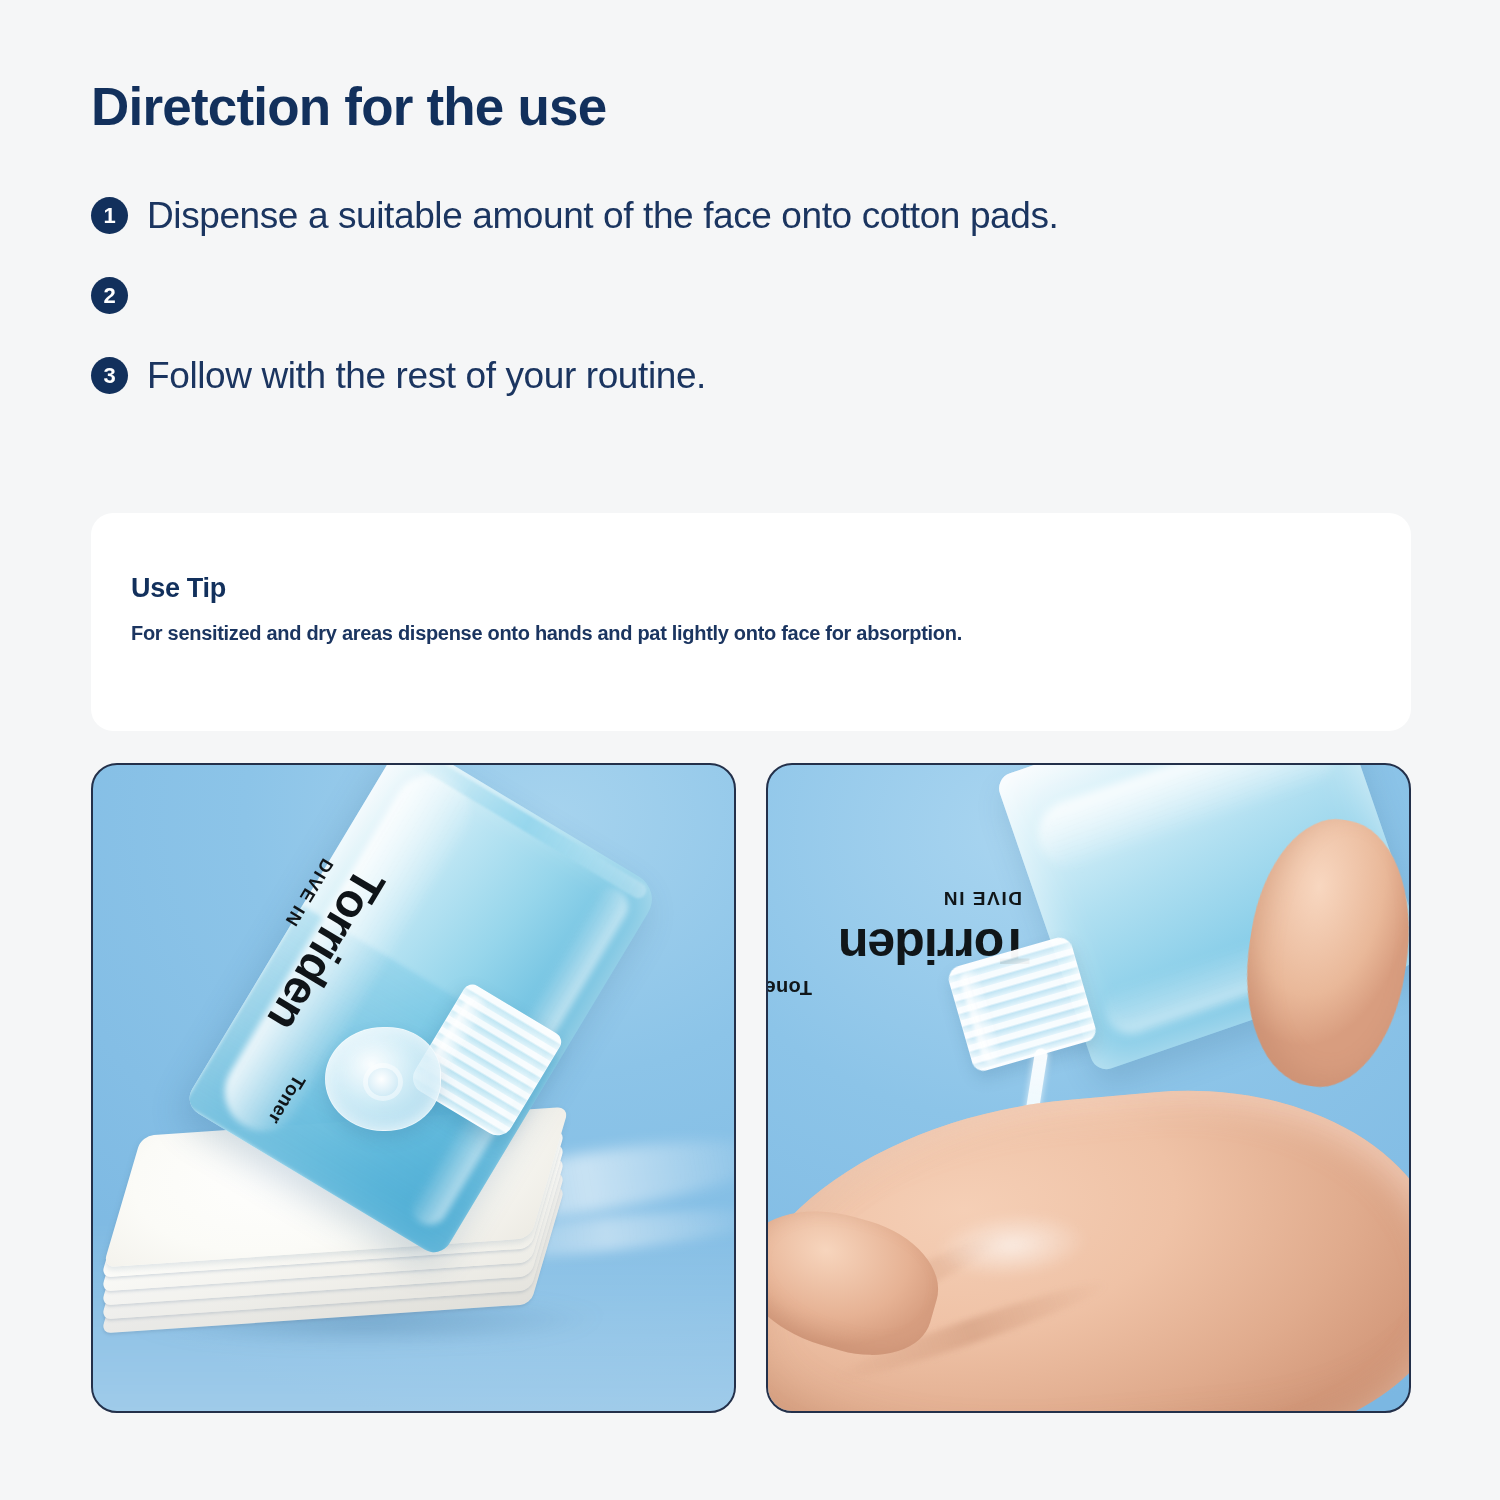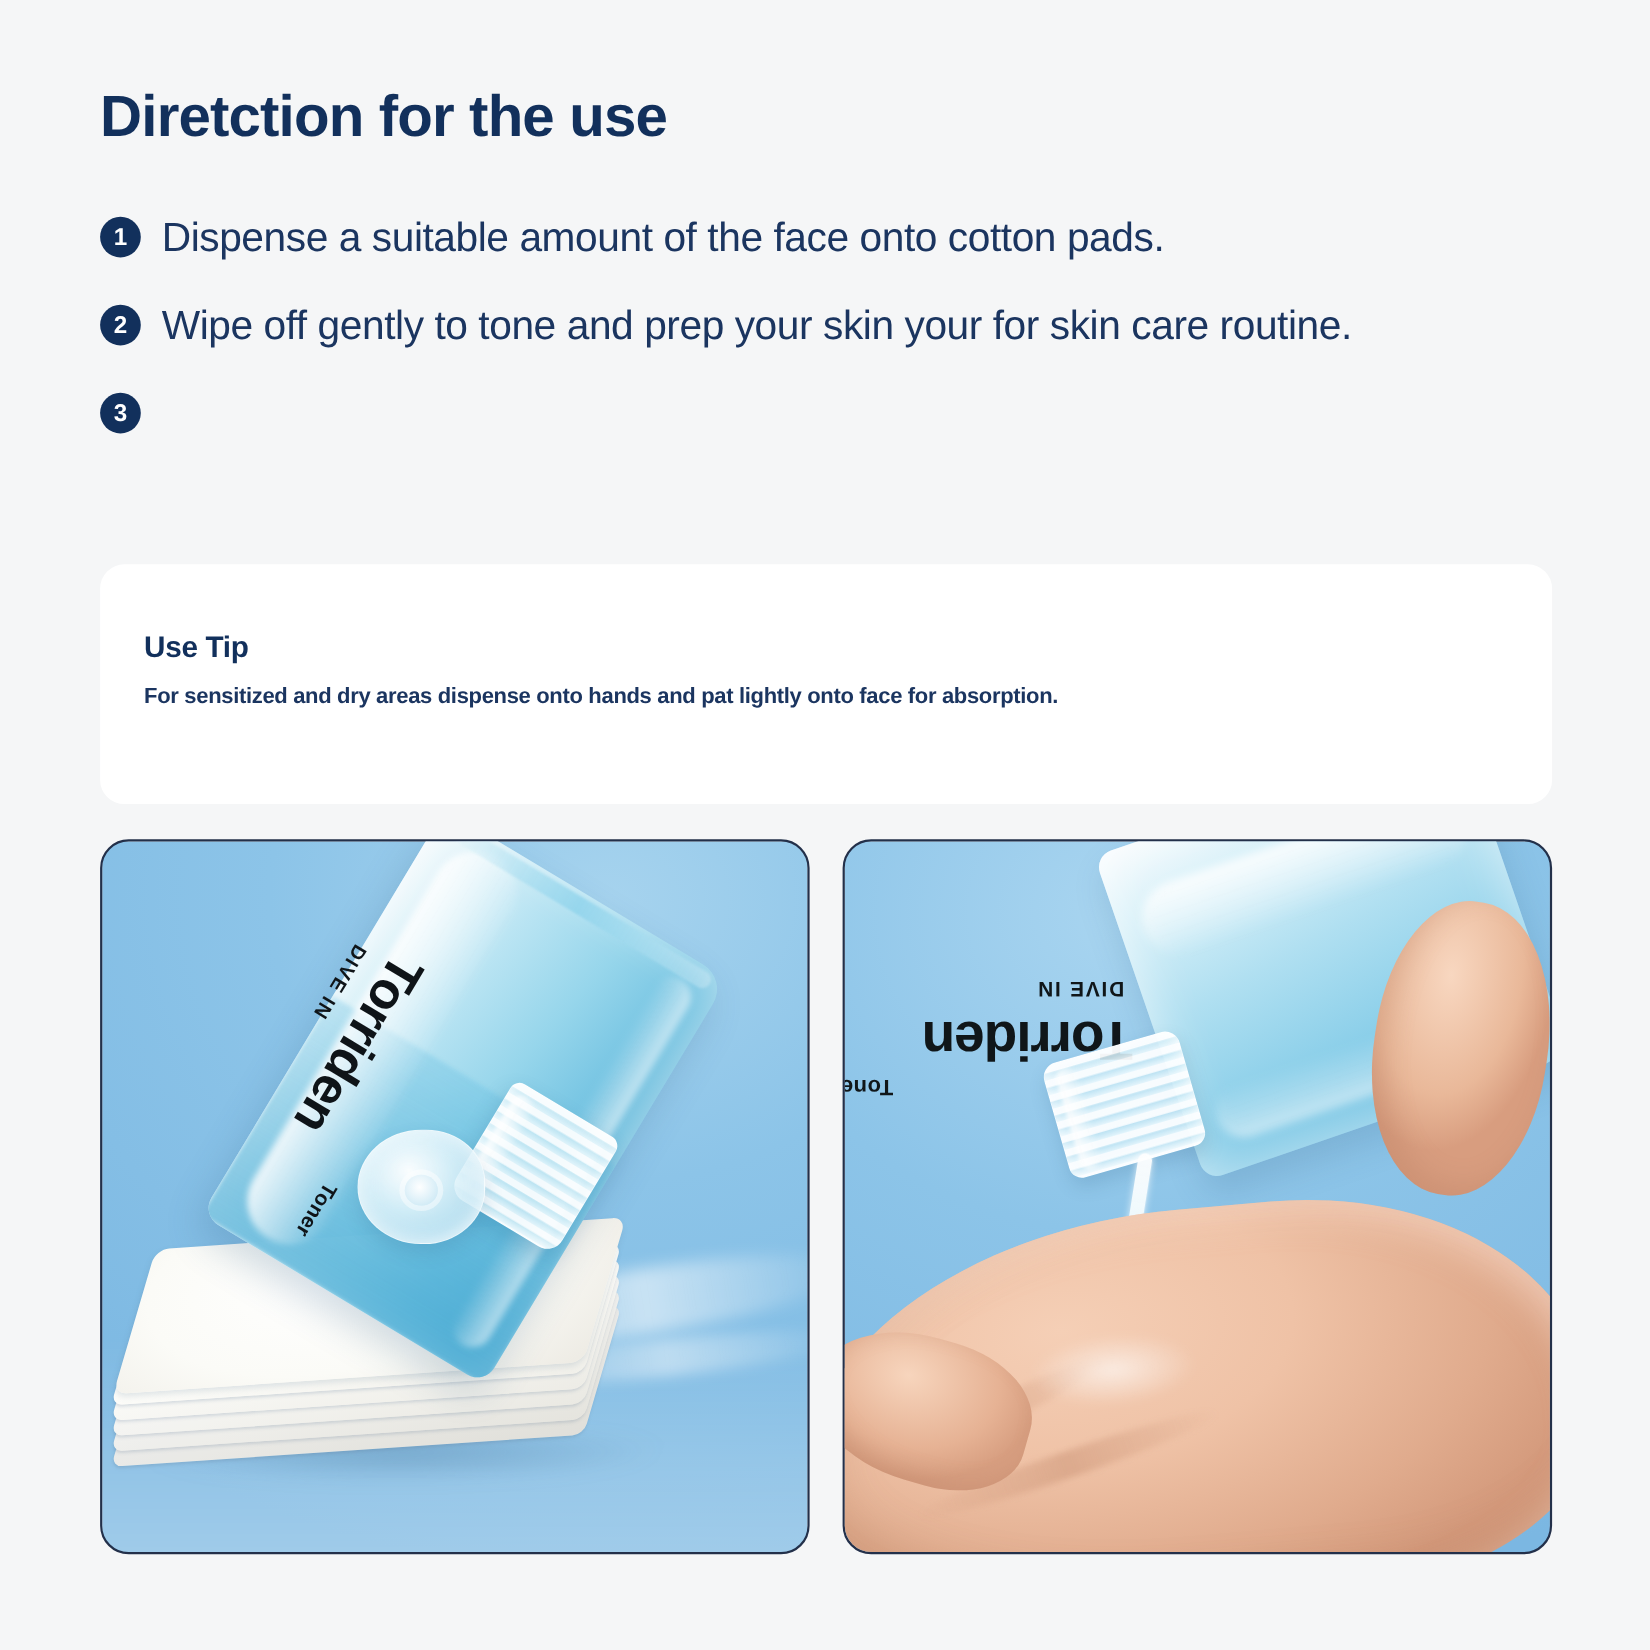--- a/index.html
+++ b/index.html
@@ -576,25 +576,25 @@
 
   <ol class="steps">
 
     <li class="step">
       <span class="step-badge noselect">1</span>
       <span class="step-text">Dispense a suitable amount of the face onto cotton pads.</span>
     </li>
 
     <li class="step">
       <span class="step-badge noselect">2</span>
-      <span class="step-text">Wipe off gently to tone and prep your skin your for skin care routine.</span>
     </li>
 
     <li class="step">
       <span class="step-badge noselect">3</span>
+      <span class="step-text">Follow with the rest of your routine.</span>
     </li>
 
   </ol>
 
   <section class="tip-card">
     <div class="tip-title">Use Tip</div>
     <div class="tip-body">For sensitized and dry areas dispense onto hands and pat lightly onto face for absorption.</div>
   </section>
 
   <div class="photos">

